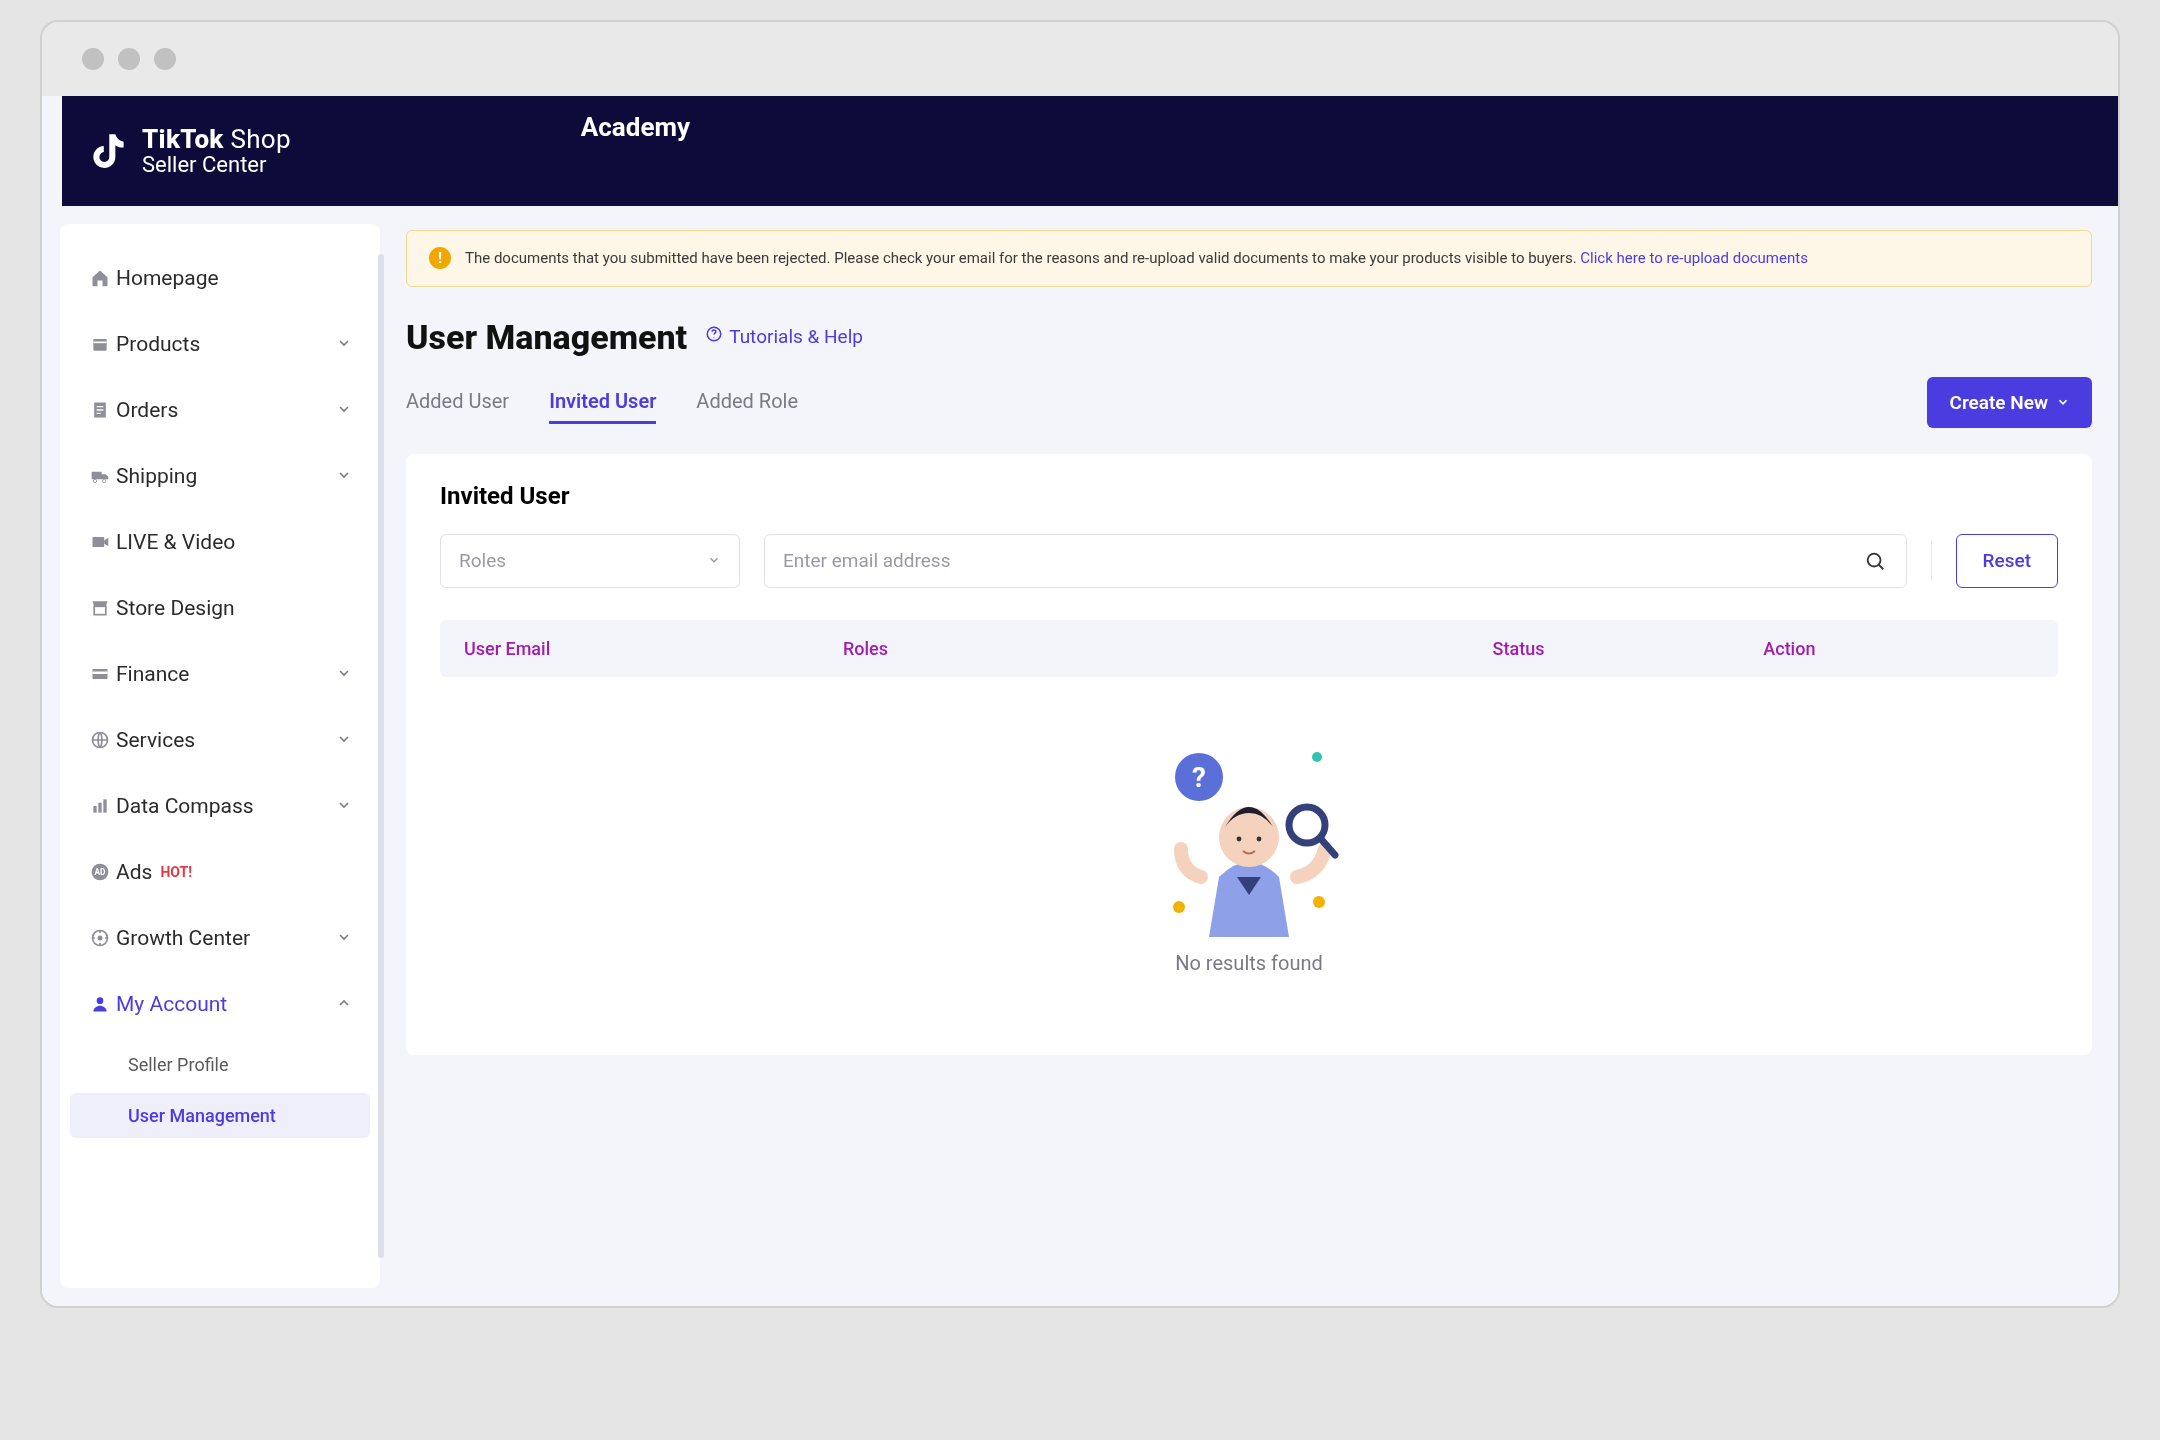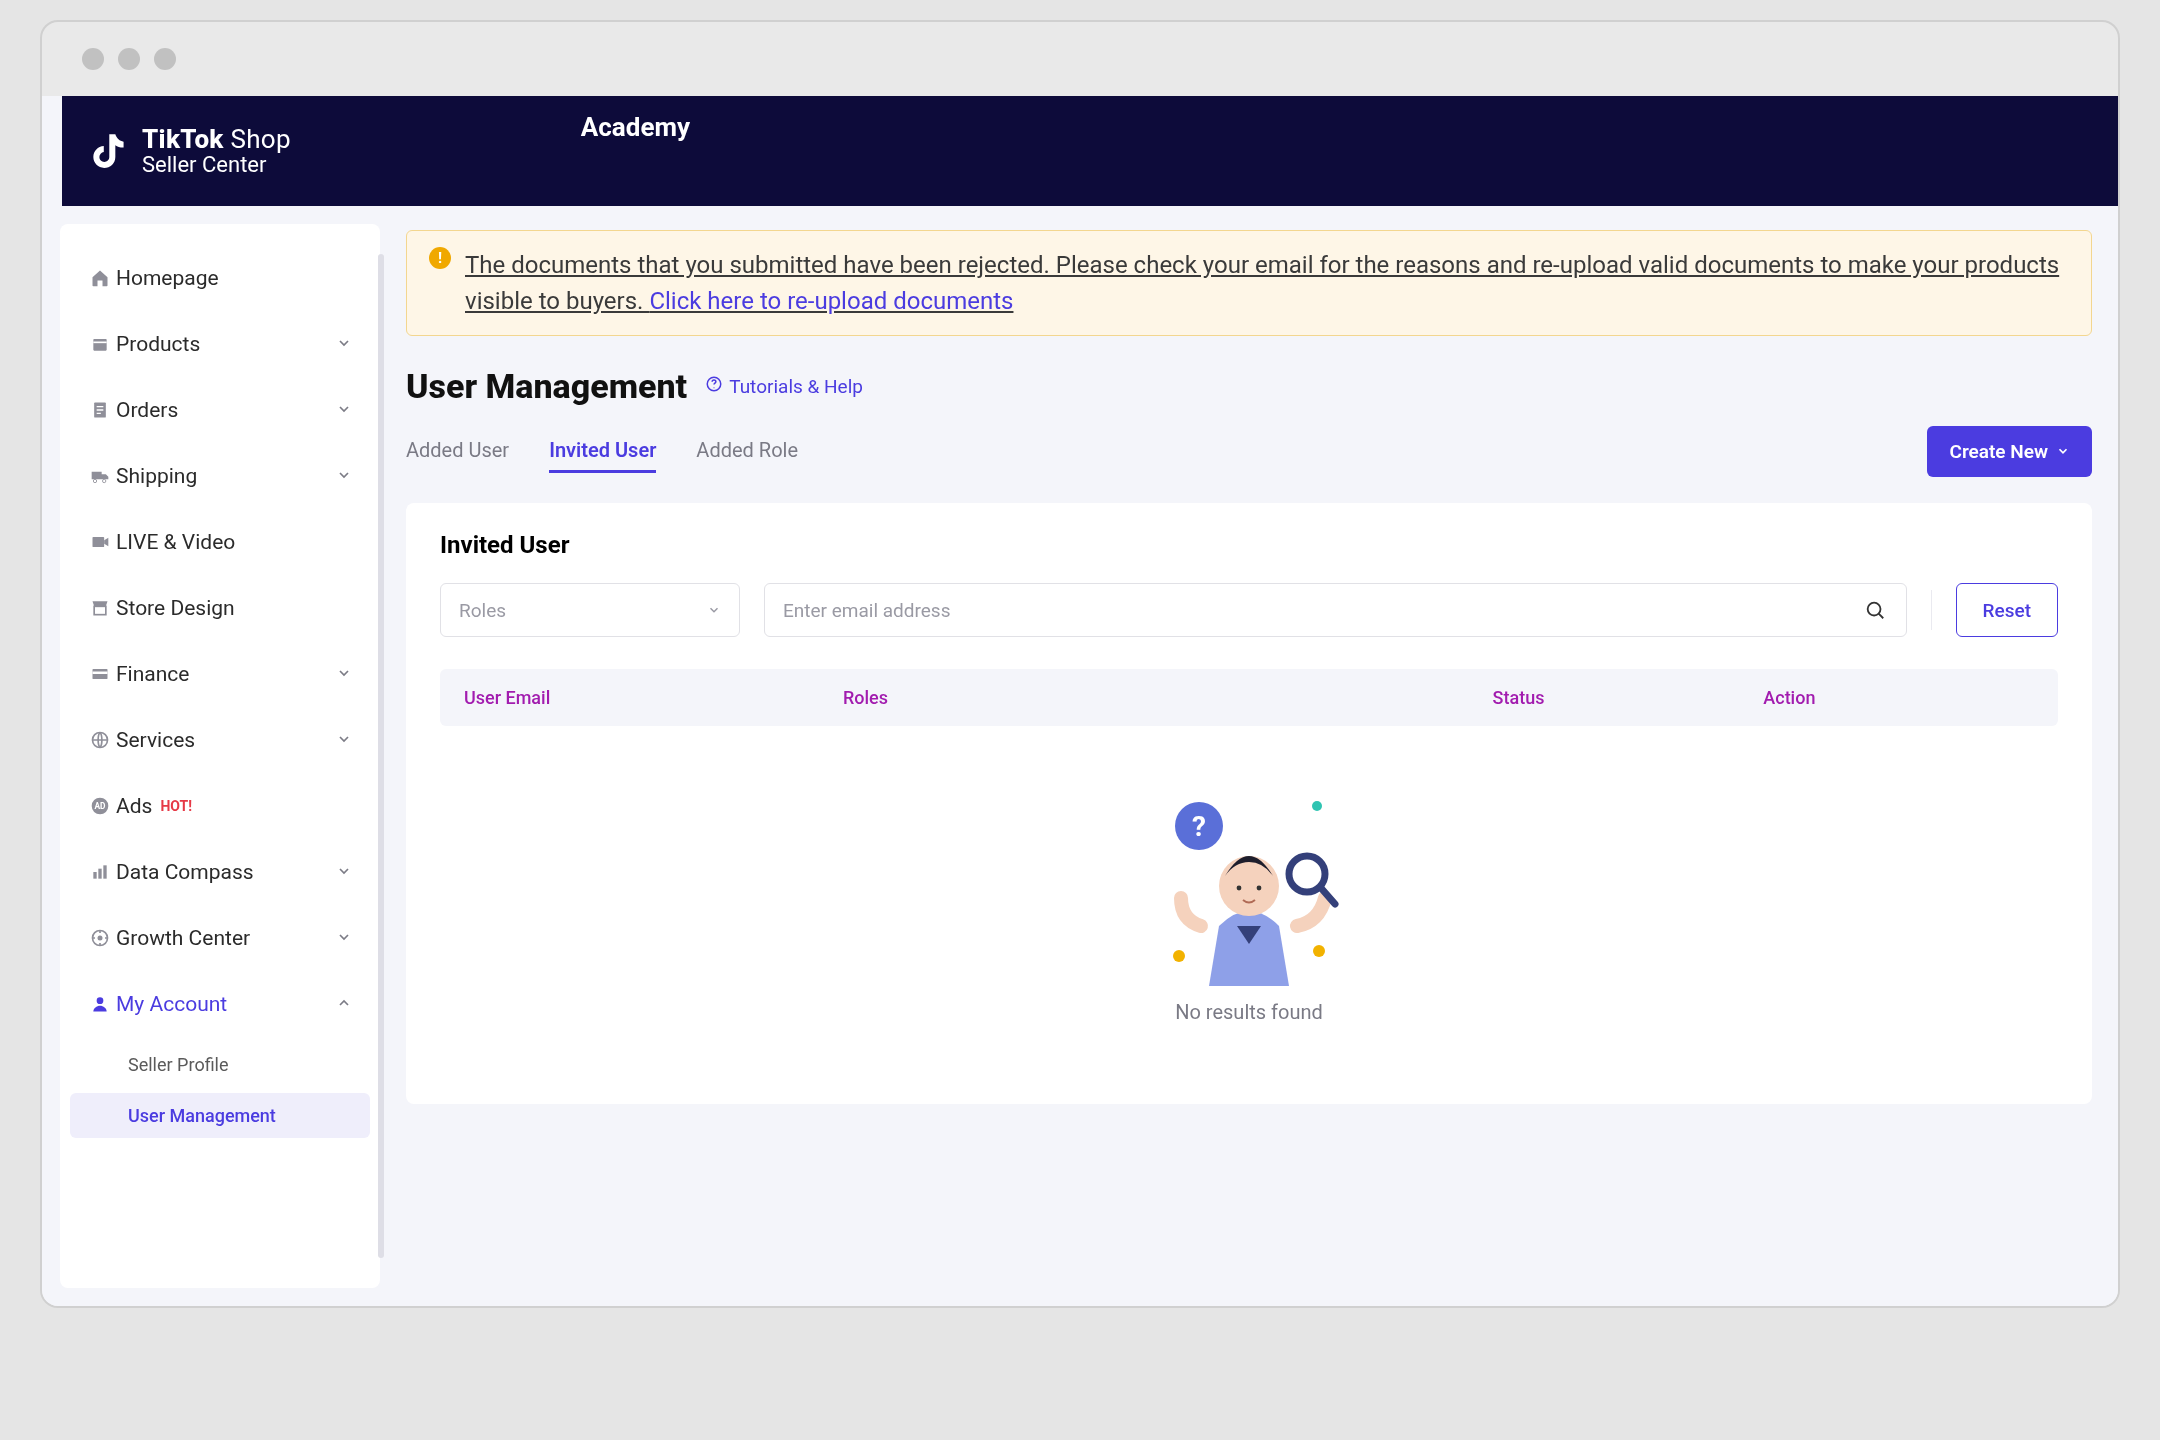--- a/index.html
+++ b/index.html
@@ -23,21 +23,21 @@
 .nav-item .chev { margin-left: auto; color: #7c7c86; }
 .nav-item.active { color: #4b3ce0; }
 .nav-item.active .nav-icon { color: #4b3ce0; }
 .nav-sub { padding: 12px 18px 12px 58px; font-size: 18px; color: #5a5a5a; border-radius: 6px; cursor: pointer; margin-bottom: 6px; }
 .nav-sub.current { background: #efeefb; color: #4b3ce0; font-weight: 500; }
 .hot-badge { color: #e63946; font-size: 14px; font-weight: 700; margin-left: 4px; }
 .scroll-hint { position: absolute; right: -4px; top: 30px; bottom: 30px; width: 6px; background: #dedee6; border-radius: 3px; }
 .main { flex: 1; padding: 24px 26px 60px 26px; position: relative; }
 .alert { background: #fef6e7; border: 1px solid #f3d68f; border-radius: 6px; padding: 16px 22px; display: flex; gap: 14px; margin-bottom: 30px; }
 .alert-icon { flex-shrink: 0; width: 22px; height: 22px; border-radius: 50%; background: #f0a800; display: flex; align-items: center; justify-content: center; color: #fff; font-weight: 700; font-size: 15px; }
-.alert-text { font-size: 24px; color: #3a3a3a; line-height: 1.5; text-decoration: underline; }
+.alert-text { font-size: 15px; color: #3a3a3a; line-height: 1.5; }
 .alert-link { color: #4b3ce0; cursor: pointer; }
 .page-head { display: flex; align-items: center; gap: 18px; margin-bottom: 20px; }
 .page-title { font-size: 34px; font-weight: 800; color: #111; }
 .help-link { color: #4b3ce0; font-size: 19px; display: flex; align-items: center; gap: 6px; cursor: pointer; }
 .tabs-row { display: flex; align-items: center; justify-content: space-between; margin-bottom: 26px; }
 .tabs { display: flex; gap: 40px; }
 .tab { font-size: 20px; color: #7a7a85; padding: 8px 0; cursor: pointer; border-bottom: 3px solid transparent; }
 .tab.active { color: #4b3ce0; font-weight: 600; border-bottom-color: #4b3ce0; }
 .create-btn { background: #4b3ce0; color: #fff; border: none; border-radius: 6px; padding: 14px 22px; font-size: 19px; font-weight: 600; cursor: pointer; display: flex; align-items: center; gap: 8px; }
 .panel { background: #fff; border-radius: 8px; padding: 28px 34px 50px 34px; }
@@ -167,39 +167,39 @@
                 </svg>
               </span>
               <span>Services</span>
               <span class="chev"><svg width="16" height="16" viewBox="0 0 24 24" fill="none" stroke="currentColor" stroke-width="2.5">
                   <path d="M6 9l6 6 6-6"></path>
                 </svg></span>
             </div>
             <div class="nav-item">
               <span class="nav-icon">
                 <svg width="20" height="20" viewBox="0 0 24 24">
-                  <circle cx="12" cy="12" r="10" fill="#8f8f99"></circle>
-                  <text x="12" y="16" text-anchor="middle" font-size="10" fill="#fff" font-weight="700">AD</text>
-                </svg>
-              </span>
-              <span>Ads</span>
-              <span class="hot-badge">HOT!</span>
-            </div>
-            <div class="nav-item">
-              <span class="nav-icon">
-                <svg width="20" height="20" viewBox="0 0 24 24">
                   <rect x="4" y="12" width="4" height="8" fill="#8f8f99"></rect>
                   <rect x="10" y="8" width="4" height="12" fill="#8f8f99"></rect>
                   <rect x="16" y="4" width="4" height="16" fill="#8f8f99"></rect>
                 </svg>
               </span>
               <span>Data Compass</span>
               <span class="chev"><svg width="16" height="16" viewBox="0 0 24 24" fill="none" stroke="currentColor" stroke-width="2.5">
                   <path d="M6 9l6 6 6-6"></path>
                 </svg></span>
+            </div>
+            <div class="nav-item">
+              <span class="nav-icon">
+                <svg width="20" height="20" viewBox="0 0 24 24">
+                  <circle cx="12" cy="12" r="10" fill="#8f8f99"></circle>
+                  <text x="12" y="16" text-anchor="middle" font-size="10" fill="#fff" font-weight="700">AD</text>
+                </svg>
+              </span>
+              <span>Ads</span>
+              <span class="hot-badge">HOT!</span>
             </div>
             <div class="nav-item">
               <span class="nav-icon">
                 <svg width="20" height="20" viewBox="0 0 24 24">
                   <circle cx="12" cy="12" r="9" stroke="#8f8f99" stroke-width="2" fill="none"></circle>
                   <circle cx="12" cy="12" r="3" fill="#8f8f99"></circle>
                   <path d="M12 3v3M12 18v3M3 12h3M18 12h3" stroke="#8f8f99" stroke-width="2" fill="none"></path>
                 </svg>
               </span>
               <span>Growth Center</span>

